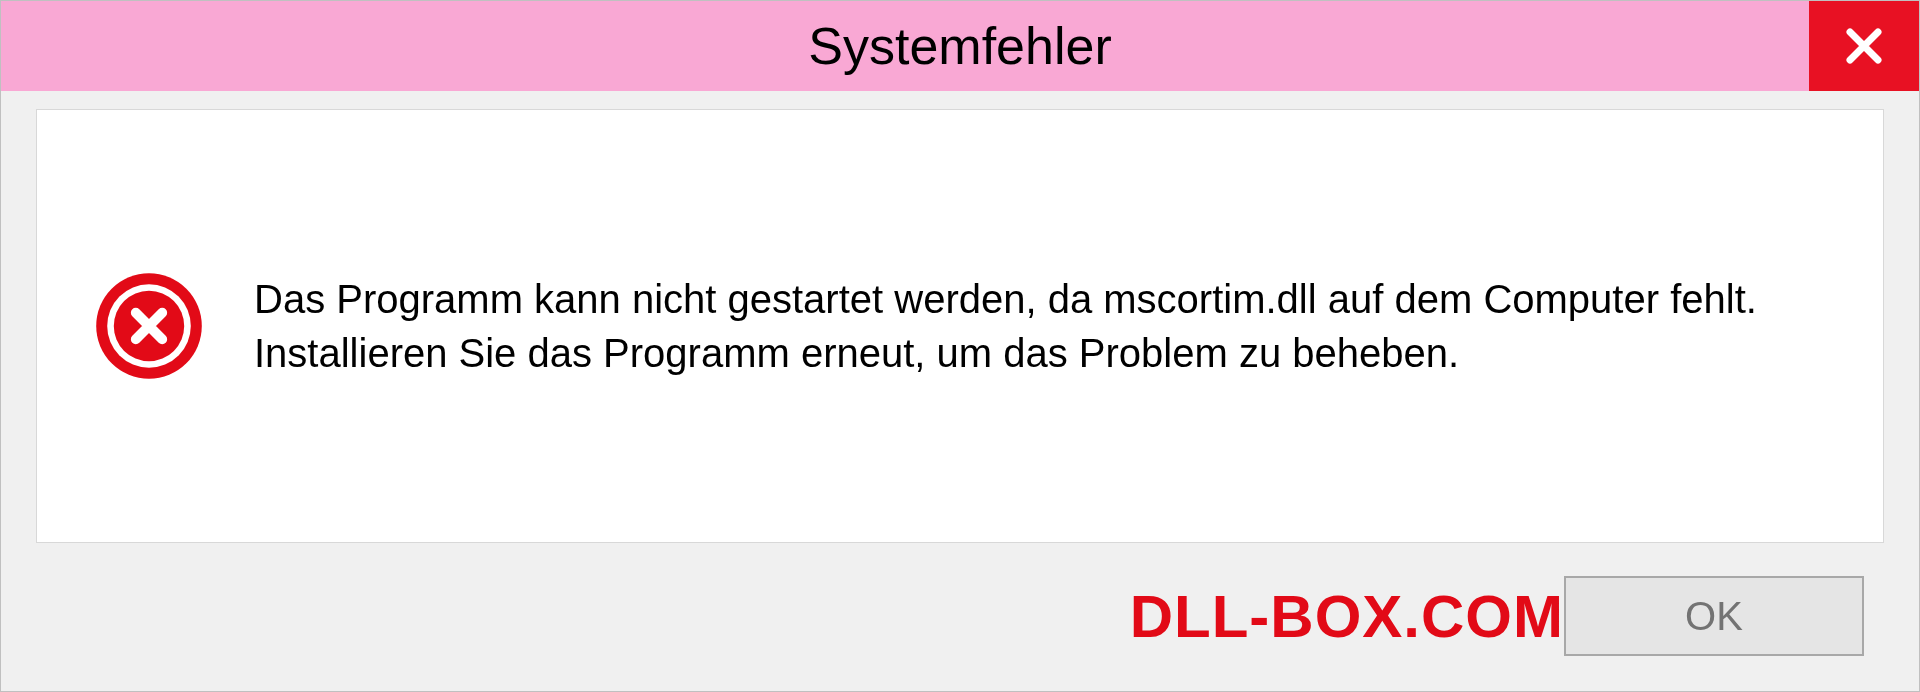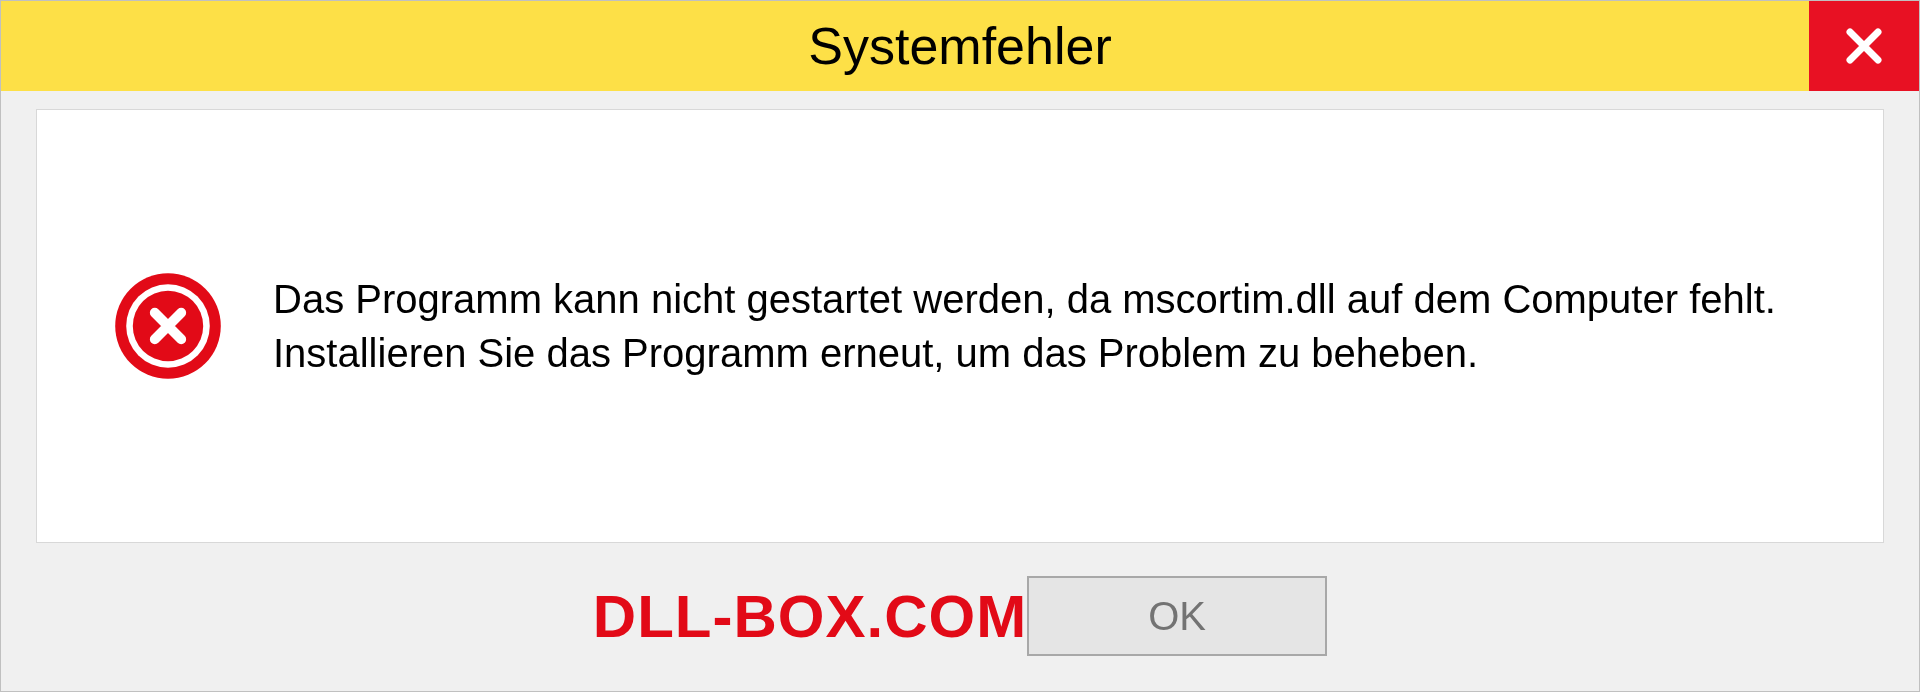--- a/index.html
+++ b/index.html
@@ -18,21 +18,21 @@
       width: 100%;
       height: 100%;
       background: #f0f0f0;
       border: 1px solid #c0c0c0;
       position: relative;
       display: flex;
       flex-direction: column;
     }
     .titlebar {
       height: 90px;
-      background: #fde047;
+      background: #f9a8d4;
       display: flex;
       align-items: center;
       justify-content: center;
       position: relative;
     }
     .title {
       font-size: 52px;
       color: #000000;
       font-weight: 400;
     }
@@ -52,39 +52,39 @@
       width: 48px;
       height: 48px;
     }
     .content-panel {
       flex: 1;
       background: #ffffff;
       margin: 18px 35px;
       border: 1px solid #d8d8d8;
       display: flex;
       align-items: center;
-      padding: 60px 76px;
+      padding: 60px 57px;
     }
     .error-icon {
       width: 110px;
       height: 110px;
       flex-shrink: 0;
       margin-right: 50px;
     }
     .message {
       font-size: 40px;
       color: #000000;
       line-height: 1.35;
       font-weight: 400;
     }
     .footer {
       height: 130px;
       display: flex;
       align-items: center;
-      justify-content: center;
+      justify-content: flex-end;
       padding: 0 55px 20px 55px;
     }
     .watermark {
       font-size: 60px;
       font-weight: 900;
       color: #e20a17;
       letter-spacing: 1px;
       font-family: Arial, sans-serif;
     }
     .ok-btn {

